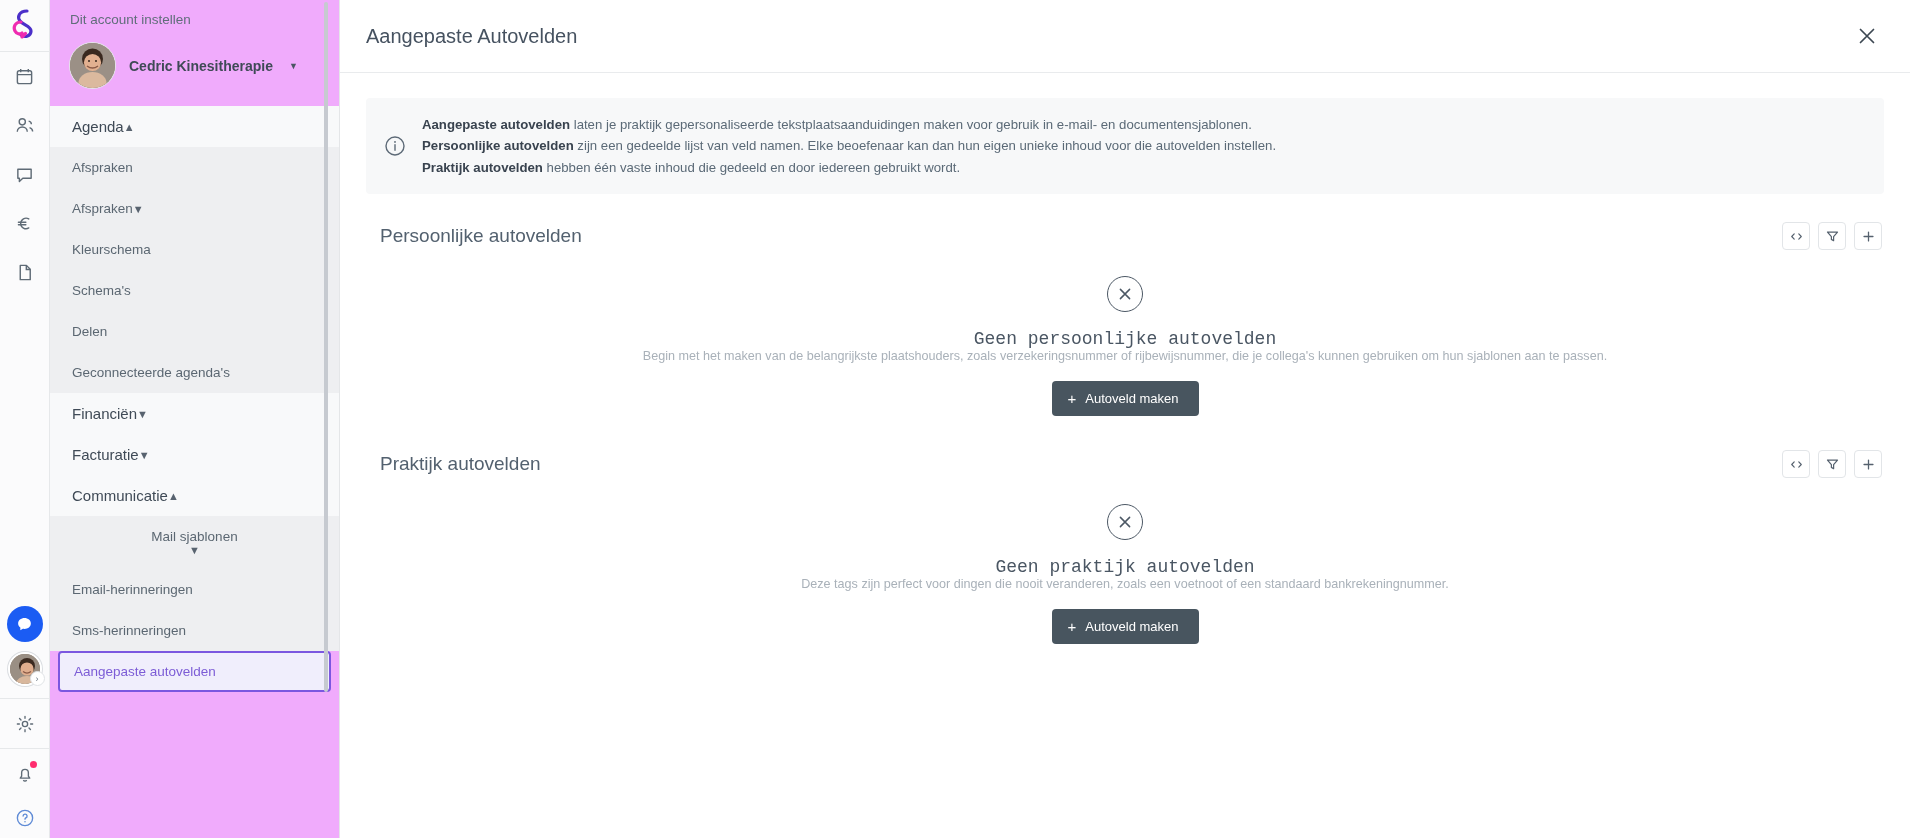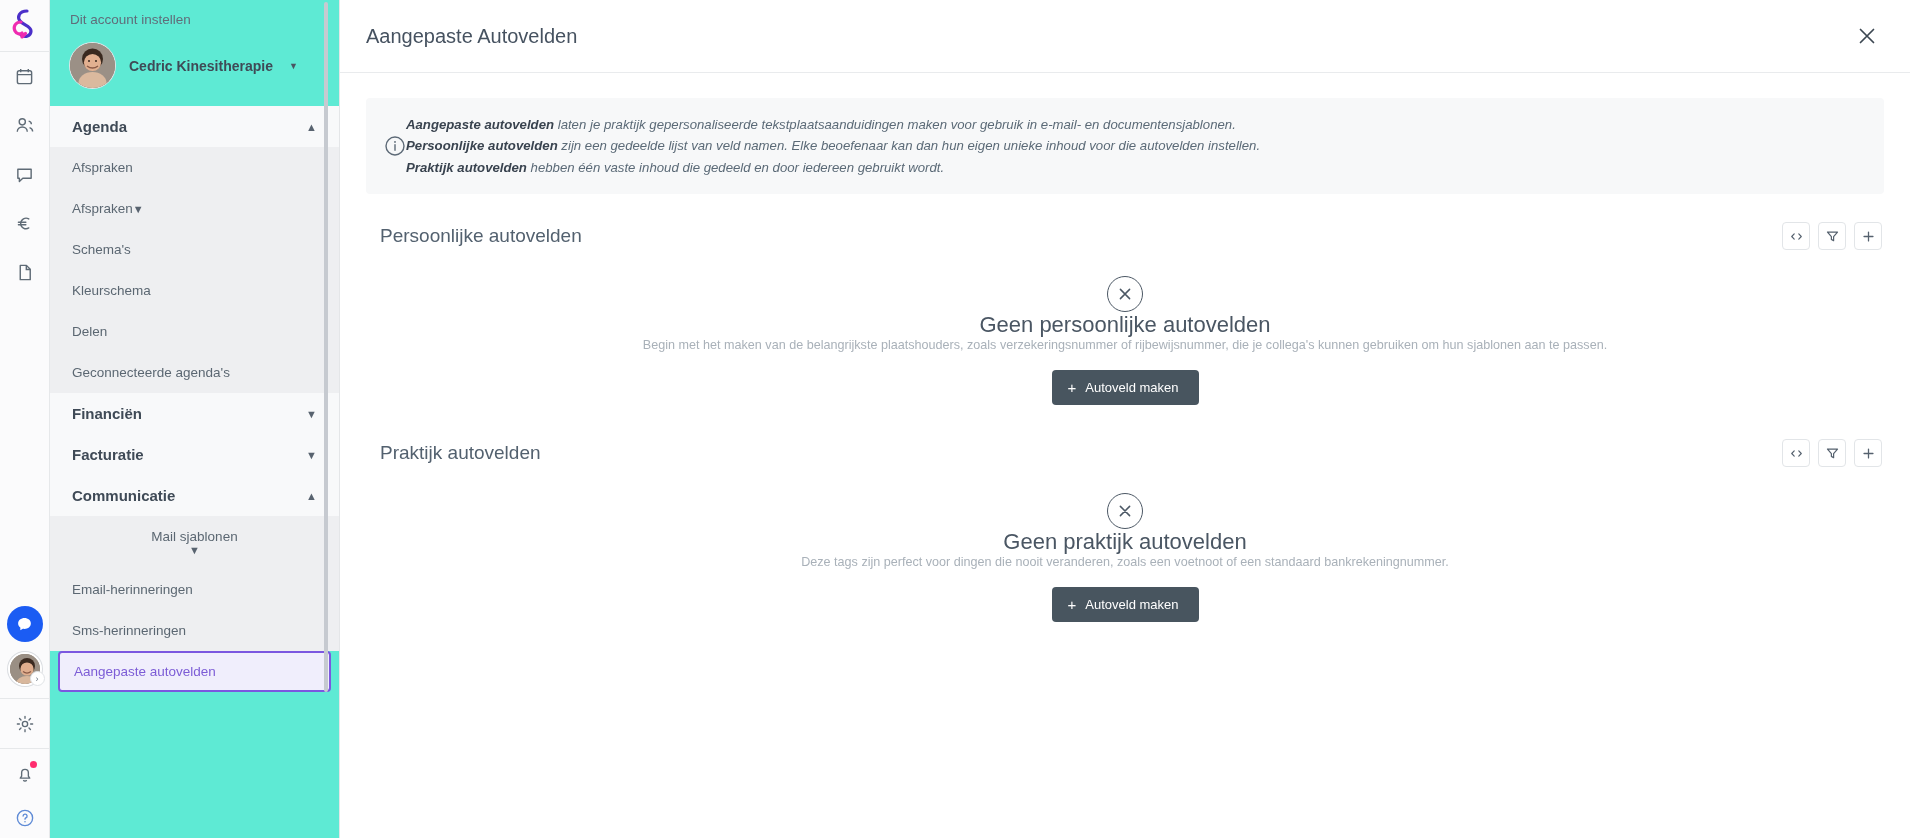--- a/index.html
+++ b/index.html
@@ -60,21 +60,21 @@
   .bell-wrap { position: relative; }
   .bell-dot {
     position: absolute; top: 10px; right: 11px;
     width: 11px; height: 11px; border-radius: 50%;
     background: #ff2d6f; border: 2px solid #fbfbfc;
   }
 
   
   .sidebar {
     width: 290px; min-width: 290px; height: 838px;
-    background: #5eead4;
+    background: #f0abfc;
     border-right: 1px solid #e4e6e8;
     overflow: hidden;
     position: relative;
   }
   .sb-inner { padding: 0; }
   .sb-account-link {
     font-size: 13.5px; color: #606d7a;
     padding: 12px 20px 0 20px;
     cursor: pointer;
   }
@@ -89,23 +89,23 @@
     box-shadow: 0 0 0 1px #e3e5e8;
     flex: 0 0 45px;
   }
   .sb-avatar svg { display: block; }
   .sb-profile-name {
     font-size: 14px; font-weight: bold; color: #3f4a56;
   }
   .sb-caret { font-size: 9px; color: #4a5562; margin-left: 2px; }
 
   .sb-group-head {
-    display: flex; align-items: center; justify-content: space-between;
+    display: flex; align-items: center; 
     padding: 12px 22px 12px 22px;
-    font-size: 15px; font-weight: bold; color: #3f4a56;
+    font-size: 15px; font-weight: normal; color: #3f4a56;
     cursor: pointer;
     background: #f8f9fa;
   }
   .sb-group-head .chev { color: #58636f; font-size: 11px; }
   .sb-item {
     padding: 13px 22px;
     font-size: 13.5px; color: #5b6772;
     background: #eeeff1;
     cursor: pointer;
   }
@@ -140,23 +140,22 @@
     width: 30px; height: 30px;
     display: flex; align-items: center; justify-content: center;
     color: #3c4752; cursor: pointer;
   }
   .main-body { flex: 1; padding: 0 26px; overflow: hidden; }
 
   .banner {
     margin-top: 25px;
     background: #f7f8f9;
     border-radius: 4px;
-    display: flex; align-items: center; 
+    display: flex; align-items: center; gap: 16px;
     padding: 16px 20px 16px 18px;
-    font-style: italic;
   }
   .banner-icon { color: #5d6a77; flex: 0 0 22px; display:flex; align-items:center; }
   .banner-text {
     font-size: 13.2px; color: #5b6a77; line-height: 1.62;
   }
   .banner-text b { color: #39434f; font-weight: bold; }
 
   .section-head {
     display: flex; align-items: center; justify-content: space-between;
     padding: 28px 2px 0 14px;
@@ -176,21 +175,22 @@
     display: flex; flex-direction: column; align-items: center;
     padding-top: 26px;
   }
   .empty-circle {
     width: 36px; height: 36px; border-radius: 50%;
     border: 1.6px solid #4c5865;
     display: flex; align-items: center; justify-content: center;
     color: #4c5865;
   }
   .empty-title {
-    font-size: 22px; color: #4a5663;
+    margin-top: 17px;
+    font-size: 18px; color: #4a5663; font-family: Liberation Mono, monospace;
   }
   .empty-sub {
     font-size: 12.6px; color: #a9b1b9;
   }
   .empty-btn {
     margin-top: 18px;
     background: #48555f; color: #fff;
     border: none; border-radius: 4px;
     font-size: 13px;
     padding: 10px 20px 10px 16px;
@@ -311,22 +311,22 @@
 
       <div class="sb-group-head">
         <span>Agenda</span>
         <span class="chev">▲</span>
       </div>
       <div class="sb-item">Afspraken</div>
       <div class="sb-item" style="display:flex;align-items:center;justify-content:flex-start;">
         <span>Afspraken</span>
         <span class="chev" style="font-size:11px;color:#58636f;">▼</span>
       </div>
+      <div class="sb-item">Kleurschema</div>
       <div class="sb-item">Schema's</div>
-      <div class="sb-item">Kleurschema</div>
       <div class="sb-item">Delen</div>
       <div class="sb-item">Geconnecteerde agenda's</div>
 
       <div class="sb-group-head">
         <span>Financiën</span>
         <span class="chev">▼</span>
       </div>
 
       <div class="sb-group-head">
         <span>Facturatie</span>

